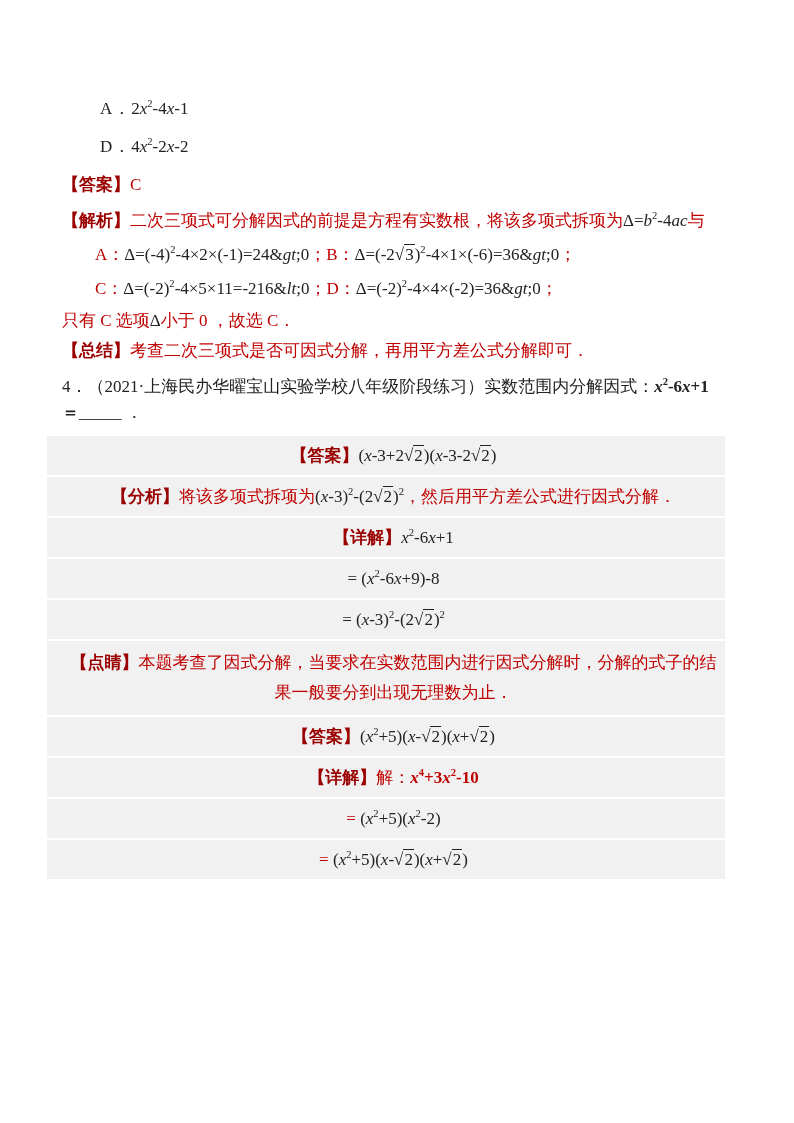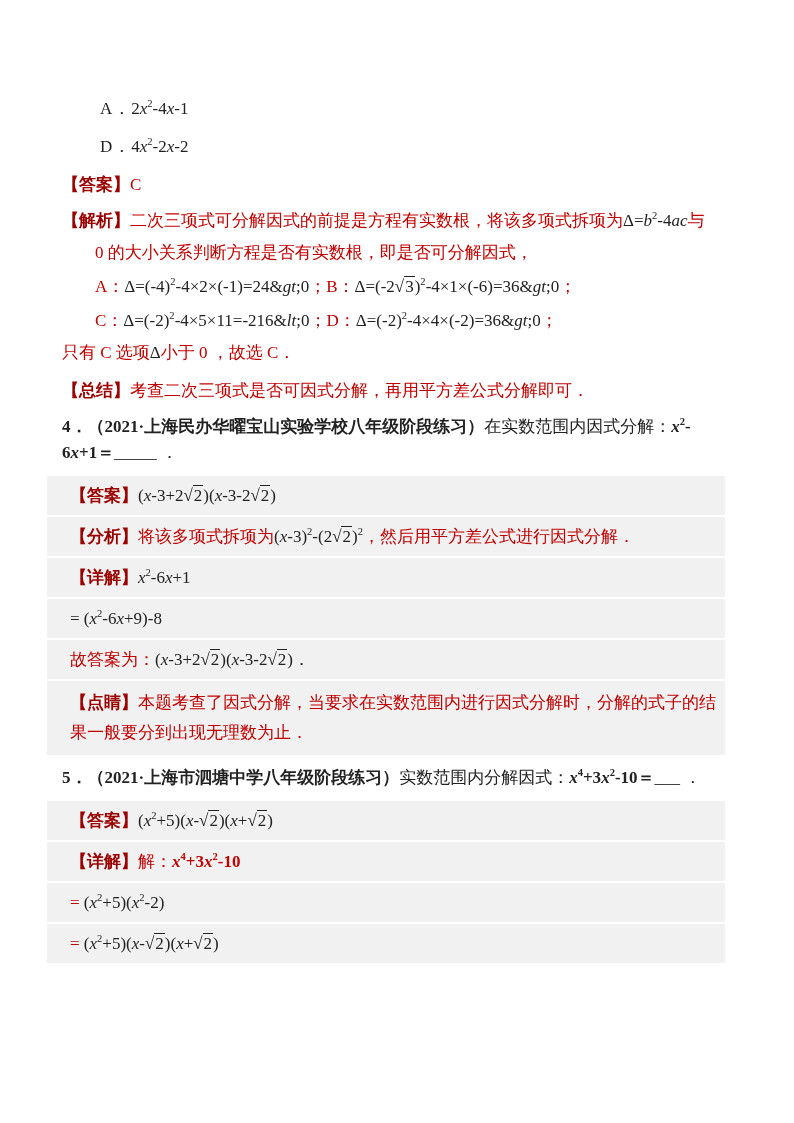--- a/index.html
+++ b/index.html
@@ -34,76 +34,75 @@
   .opt-cell{white-space:nowrap;}
   .opt-label{letter-spacing:1px;}
 
   .line{
     padding-left:15px;
     font-size:17px;
     line-height:26px;
     margin:0 0 6px 0;
     font-family:Liberation Serif, serif;
   }
-  .line.sp{margin-bottom:12px;}
+  .line.sp{margin-bottom:4px;}
   .line.ans{margin-bottom:10px;line-height:26px;}
   .line.formula{line-height:30px;margin-bottom:4px;}
   .line.ind{padding-left:48px;}
 
   .q-line{
     padding-left:15px;
     font-size:17px;
     line-height:26px;
     margin:10px 0 10px 0;
   }
 
   .gray{
     background:var(--grayBg);
     padding:7px 8px 7px 23px;
     margin:0 0 2px 0;
     font-size:17px;
     line-height:25px;
+    text-align:center;
   }
   .gray.multi{line-height:30px;}
 
   .marker{color:var(--marker);font-weight:bold;}
   .red{color:var(--red);}
   .black{color:var(--ink);}
-  .qbold{font-weight:bold;}
+  .qbold{font-weight:normal;}
   .math{color:var(--ink);}
   .mathbold{font-weight:bold;}
   .mathred{color:var(--red);}
   .math i,.mathbold i,.mathred i{font-style:italic;}
   sup{font-size:0.62em;vertical-align:super;line-height:0;}
   .rad{border-top:1px solid currentColor;padding:0 1px;}
 </style>
 </head>
 <body>
 
 <div class="page">
   <div class="content">
       <div class="opt-row">
         <span class="opt-cell"><span class="opt-label">A．</span><span class="math">2<i>x</i><sup>2</sup>-4<i>x</i>-1</span></span>
       </div>
       <div class="opt-row">
         <span class="opt-cell"><span class="opt-label">D．</span><span class="math">4<i>x</i><sup>2</sup>-2<i>x</i>-2</span></span>
       </div>
       <p class="line ans"><span class="marker">【答案】</span><span class="red">C</span></p>
       <p class="line "><span class="marker">【解析】</span><span class="red">二次三项式可分解因式的前提是方程有实数根，将该多项式拆项为</span><span class="math">Δ=<i>b</i><sup>2</sup>-4<i>a</i><i>c</i></span><span class="red">与</span></p>
-      <p class="line ind"><span class="red">0 的大小关系判断方程是否有实数根，即是否可分解因式，</span></p>
       <p class="line ind formula"><span class="red">A：</span><span class="math">Δ=(-4)<sup>2</sup>-4×2×(-1)=24&amp;<i>g</i><i>t</i>;0</span><span class="red">；B：</span><span class="math">Δ=(-2√<span class="rad">3</span>)<sup>2</sup>-4×1×(-6)=36&amp;<i>g</i><i>t</i>;0</span><span class="red">；</span></p>
       <p class="line ind formula"><span class="red">C：</span><span class="math">Δ=(-2)<sup>2</sup>-4×5×11=-216&amp;<i>l</i><i>t</i>;0</span><span class="red">；D：</span><span class="math">Δ=(-2)<sup>2</sup>-4×4×(-2)=36&amp;<i>g</i><i>t</i>;0</span><span class="red">；</span></p>
       <p class="line sp"><span class="red">只有 C 选项</span><span class="math">Δ</span><span class="red">小于 0 ，故选 C．</span></p>
       <p class="line "><span class="marker">【总结】</span><span class="red">考查二次三项式是否可因式分解，再用平方差公式分解即可．</span></p>
-      <p class="q-line"><span class="qbold">4．（2021·上海民办华曜宝山实验学校八年级阶段练习）</span><span class="black">在实数范围内因式分解：</span><span class="mathbold"><i>x</i><sup>2</sup>-6<i>x</i>+1＝</span><span class="black">_____ ．</span></p>
+      <p class="q-line"><span class="qbold">4．（2021·上海民办华曜宝山实验学校八年级阶段练习）</span><span class="black">实数范围内分解因式：</span><span class="mathbold"><i>x</i><sup>2</sup>-6<i>x</i>+1＝</span><span class="black">_____ ．</span></p>
       <p class="gray "><span class="marker">【答案】</span><span class="math">(<i>x</i>-3+2√<span class="rad">2</span>)(<i>x</i>-3-2√<span class="rad">2</span>)</span></p>
       <p class="gray "><span class="marker">【分析】</span><span class="red">将该多项式拆项为</span><span class="math">(<i>x</i>-3)<sup>2</sup>-(2√<span class="rad">2</span>)<sup>2</sup></span><span class="red">，然后用平方差公式进行因式分解．</span></p>
       <p class="gray "><span class="marker">【详解】</span><span class="math"><i>x</i><sup>2</sup>-6<i>x</i>+1</span></p>
       <p class="gray "><span class="math">= (<i>x</i><sup>2</sup>-6<i>x</i>+9)-8</span></p>
-      <p class="gray "><span class="red">故答案为：</span><span class="math">(<i>x</i>-3+2√<span class="rad">2</span>)(<i>x</i>-3-2√<span class="rad">2</span>)．</span></p>
+      <p class="gray "><span class="math">= (<i>x</i>-3)<sup>2</sup>-(2√<span class="rad">2</span>)<sup>2</sup></span></p>
       <p class="gray multi"><span class="marker">【点睛】</span><span class="red">本题考查了因式分解，当要求在实数范围内进行因式分解时，分解的式子的结果一般要分到出现无理数为止．</span></p>
-      <p class="q-line"><span class="qbold">5．（2021·上海市泗塘中学八年级阶段练习）</span><span class="black">实数范围内分解因式：</span><span class="mathbold"><i>x</i><sup>4</sup>+3<i>x</i><sup>2</sup>-10＝</span><span class="black">___ ．</span></p>
       <p class="gray "><span class="marker">【答案】</span><span class="math">(<i>x</i><sup>2</sup>+5)(<i>x</i>-√<span class="rad">2</span>)(<i>x</i>+√<span class="rad">2</span>)</span></p>
       <p class="gray "><span class="marker">【详解】</span><span class="red">解：</span><span class="mathred mathbold"><i>x</i><sup>4</sup>+3<i>x</i><sup>2</sup>-10</span></p>
       <p class="gray "><span class="mathred">=  </span><span class="math">(<i>x</i><sup>2</sup>+5)(<i>x</i><sup>2</sup>-2)</span></p>
       <p class="gray "><span class="mathred">=  </span><span class="math">(<i>x</i><sup>2</sup>+5)(<i>x</i>-√<span class="rad">2</span>)(<i>x</i>+√<span class="rad">2</span>)</span></p>
     </div>
 </div>
 
 </body></html>

